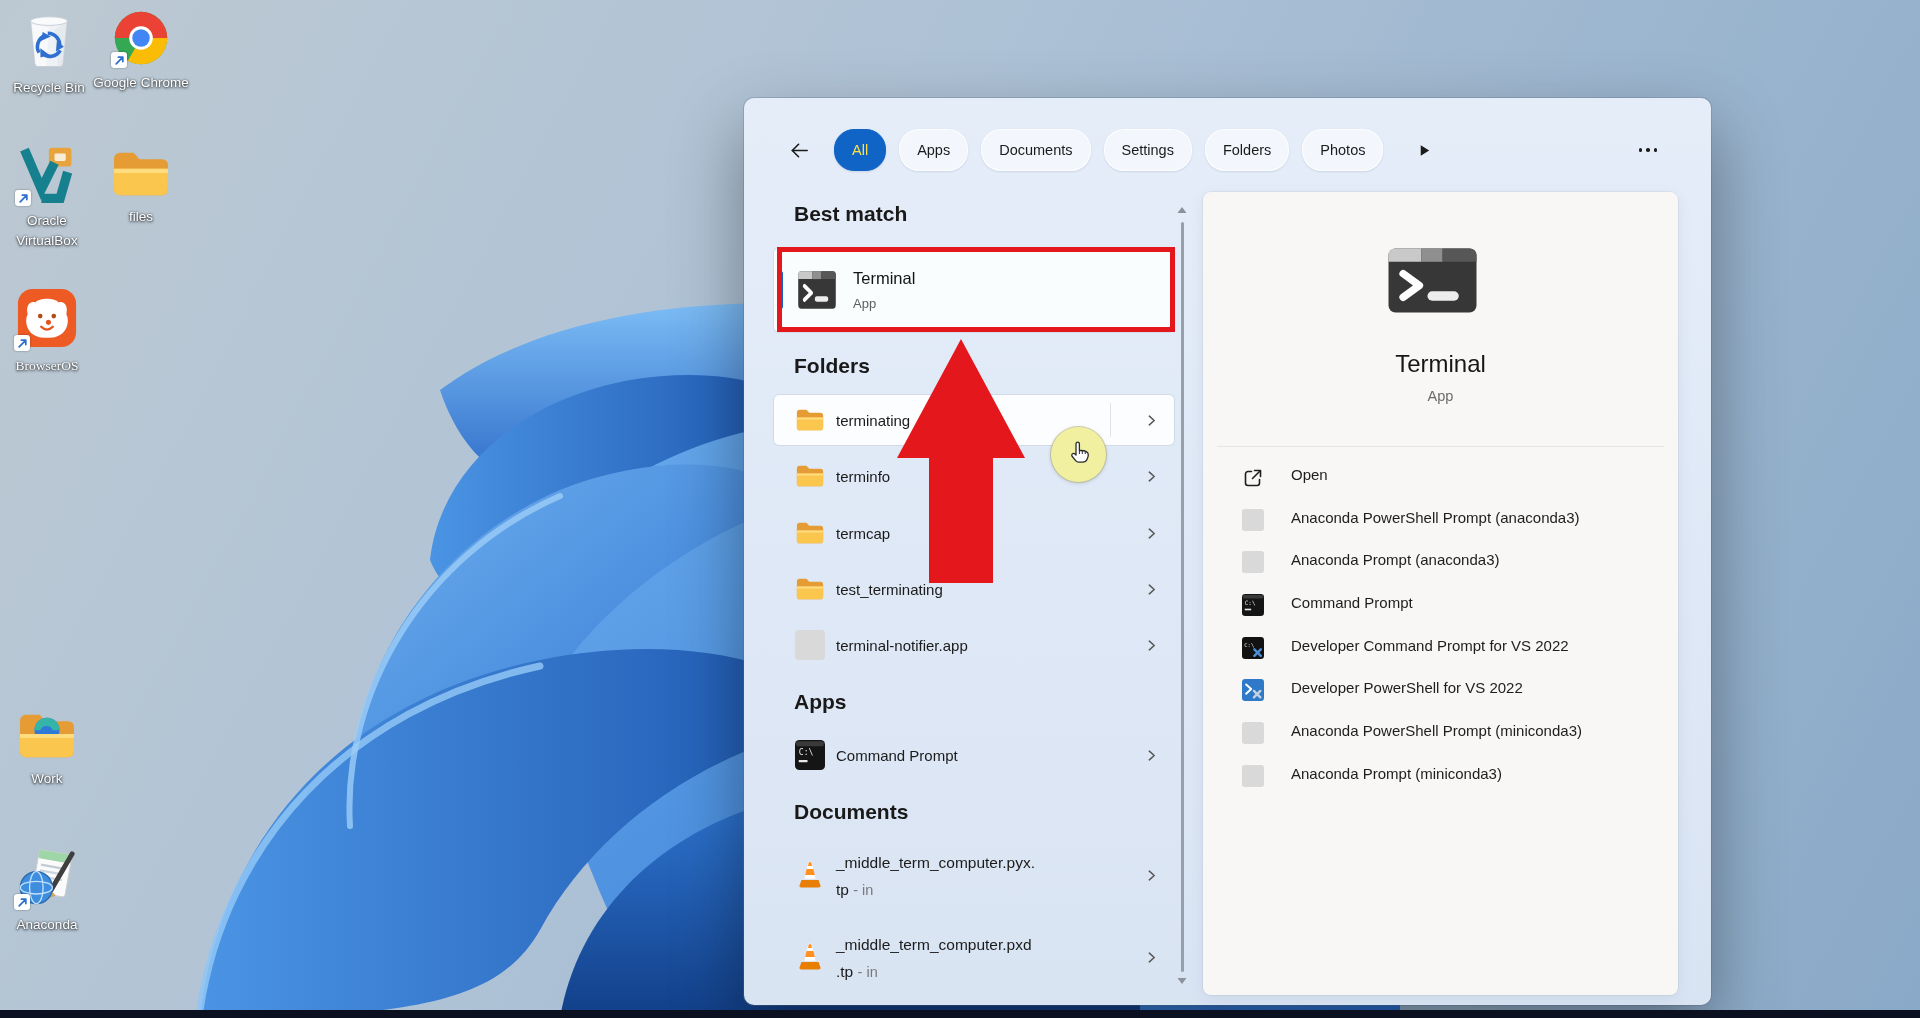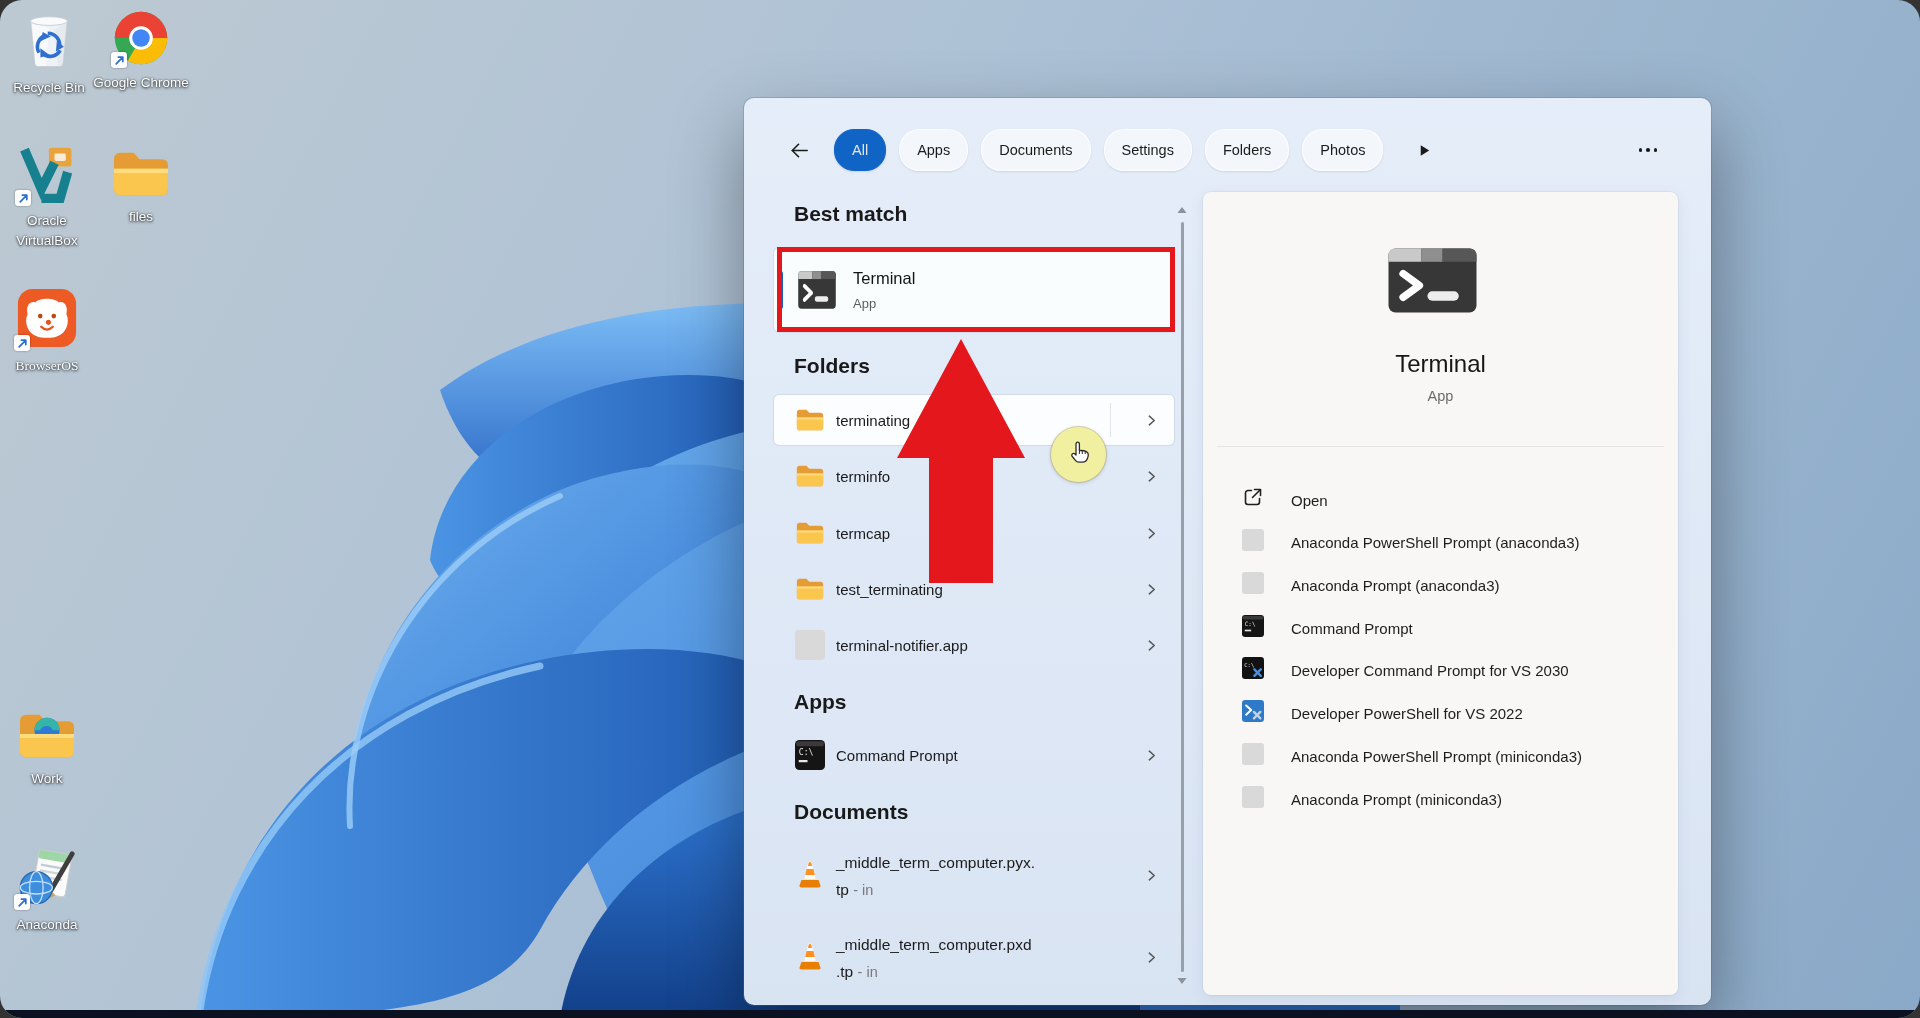--- a/index.html
+++ b/index.html
@@ -1,17 +1,17 @@
 <!DOCTYPE html>
 <html><head>
 <meta charset="utf-8">
 <style>
   html,body{margin:0;padding:0;background:#333;}
   .screen{position:relative;width:1920px;height:1018px;overflow:hidden;
-    font-family:"Liberation Sans",sans-serif;color:#1b1b1b;border-radius:22px;}
+    font-family:"Liberation Sans",sans-serif;color:#1b1b1b;}
 
   
   .wallpaper{position:absolute;inset:0;
     background:linear-gradient(118deg,#bdc9d2 0%,#aec2d6 40%,#98b3cd 75%,#8aa9c8 100%);}
   .bloom{position:absolute;left:140px;top:270px;width:1260px;height:748px;}
   .taskbar-strip{position:absolute;left:0;right:0;bottom:0;height:8px;background:#0b1120;}
 
   
   .dicon{position:absolute;width:96px;display:flex;flex-direction:column;align-items:center;gap:7px;cursor:default;}
   .dicon-art{position:relative;display:flex;align-items:center;justify-content:center;}
@@ -25,21 +25,21 @@
   .search-panel{position:absolute;left:744px;top:98px;width:967px;height:907px;border-radius:10px;
     background:linear-gradient(180deg,#e5edf9 0%,#d9e4f3 100%);
     box-shadow:0 30px 70px rgba(0,0,0,.38),0 0 0 1px rgba(110,130,155,.35);}
   .tab-bar{position:absolute;left:40px;top:30px;right:40px;height:44px;display:flex;align-items:center;}
   .back-btn{width:30px;height:30px;margin-right:20px;display:flex;align-items:center;justify-content:center;cursor:pointer;}
   .back-btn svg{width:23px;height:23px;}
   .tabs{display:flex;gap:13px;align-items:center;}
   .tab{height:40px;padding:0 17px;border-radius:20px;display:flex;align-items:center;
     background:rgba(251,253,255,.62);border:1px solid rgba(255,255,255,.85);
     box-shadow:0 1px 2px rgba(90,110,140,.18);font-size:14.5px;color:#1b1b1b;cursor:pointer;white-space:nowrap;}
-  .tab.selected{background:#0F64C6;border-color:#0F64C6;color:#e5e5e5;}
+  .tab.selected{background:#0F64C6;border-color:#0F64C6;color:#fde047;}
   .play-btn{margin-left:28px;width:26px;height:26px;display:flex;align-items:center;justify-content:center;cursor:pointer;}
   .play-btn svg{width:15px;height:15px;}
   .more-btn{position:absolute;right:48px;top:44px;display:flex;gap:4px;align-items:center;cursor:pointer;padding:6px;}
   .more-btn i{width:3.5px;height:3.5px;border-radius:50%;background:#1b1b1b;}
 
   .section-header{position:absolute;left:50px;font-size:21px;font-weight:bold;color:#191919;}
 
   .result-row{position:absolute;left:30px;width:400px;border-radius:5px;display:flex;align-items:center;cursor:pointer;}
   .row-chevron{position:absolute;right:16px;top:50%;transform:translateY(-50%);width:14px;height:14px;
     display:flex;align-items:center;justify-content:center;}
@@ -70,21 +70,21 @@
   .sb-thumb{position:absolute;left:437px;top:124px;width:3px;height:750px;border-radius:2px;background:#97a0aa;cursor:pointer;}
 
   
   .preview-card{position:absolute;left:459px;top:94px;width:475px;height:803px;border-radius:8px;
     background:#f8f7f5;box-shadow:0 0 0 1px rgba(0,0,0,.04),0 4px 14px rgba(80,95,115,.10);}
   .preview-icon{position:absolute;left:185px;top:56px;width:89px;height:65px;}
   .preview-title{position:absolute;left:0;right:0;top:158px;text-align:center;font-size:24px;color:#161616;}
   .preview-sub{position:absolute;left:0;right:0;top:196px;text-align:center;font-size:14.5px;color:#6b6b6b;}
   .preview-divider{position:absolute;left:14px;right:14px;top:254px;height:1px;background:#e7e5e2;}
   .actions{position:absolute;left:0;right:0;top:274px;}
-  .action-row{height:42.7px;display:flex;align-items:flex-end;padding-left:38px;cursor:pointer;}
+  .action-row{height:42.7px;display:flex;align-items:flex-start;padding-left:38px;cursor:pointer;}
   .action-row .a-icon{width:24px;display:flex;align-items:center;justify-content:center;margin-right:26px;}
   .action-row .a-label{font-size:15px;color:#1d1d1d;white-space:nowrap;}
 
   
   .anno-rect{position:absolute;left:777px;top:247px;width:398px;height:85px;box-sizing:border-box;
     border:5px solid #E4181C;z-index:30;pointer-events:none;}
   .anno-arrow{position:absolute;left:890px;top:335px;width:140px;height:252px;z-index:30;pointer-events:none;}
   .cursor-hl{position:absolute;left:1051px;top:427px;width:55px;height:55px;border-radius:50%;
     background:#F1F0A0;box-shadow:0 0 0 1px rgba(175,172,110,.55),0 1px 4px rgba(0,0,0,.18);z-index:31;}
   .cursor-hl svg{position:absolute;left:15px;top:13px;width:26px;height:26px;}
@@ -546,21 +546,21 @@
           <div class="action-row">
             <span class="a-icon">
               <span class="ic ic-dev-cmd" style="width: 22px; height: 22px;">
                 <svg viewBox="0 0 24 24">
                   <rect width="24" height="24" rx="3.5" fill="#121212"></rect>
                   <text x="2.5" y="10.5" font-size="6" fill="#e0e0e0" font-family="DejaVu Sans Mono, monospace">C:\</text>
                   <path d="M13.5 13.5 L20.5 20.5 M20.5 13.5 L13.5 20.5" stroke="#4f8fd6" stroke-width="2.6" stroke-linecap="round"></path>
                 </svg>
               </span>
             </span>
-            <span class="a-label">Developer Command Prompt for VS 2030</span>
+            <span class="a-label">Developer Command Prompt for VS 2022</span>
           </div>
           <div class="action-row">
             <span class="a-icon">
               <span class="ic ic-dev-ps" style="width: 22px; height: 22px;">
                 <svg viewBox="0 0 24 24">
                   <rect width="24" height="24" rx="3.5" fill="#2f7ac8"></rect>
                   <path d="M4.5 6 L10 11 L4.5 16" fill="none" stroke="#fff" stroke-width="2.2" stroke-linecap="round" stroke-linejoin="round"></path>
                   <path d="M13 13 L20 20 M20 13 L13 20" stroke="#c3d2de" stroke-width="2.6" stroke-linecap="round"></path>
                 </svg>
               </span>

